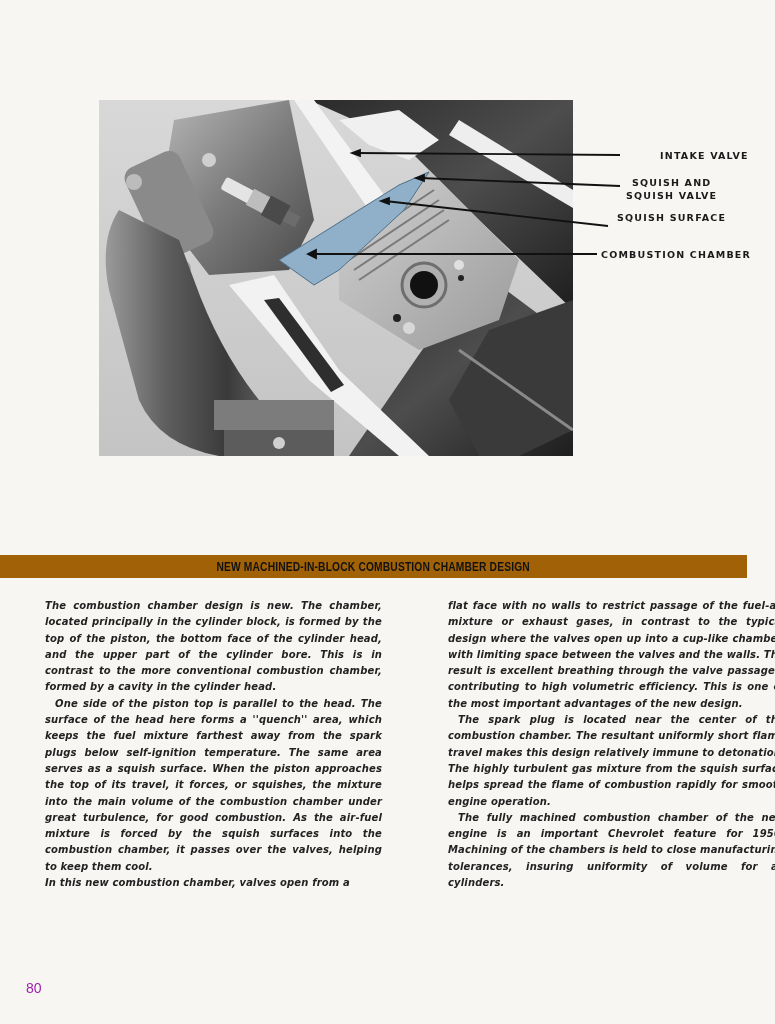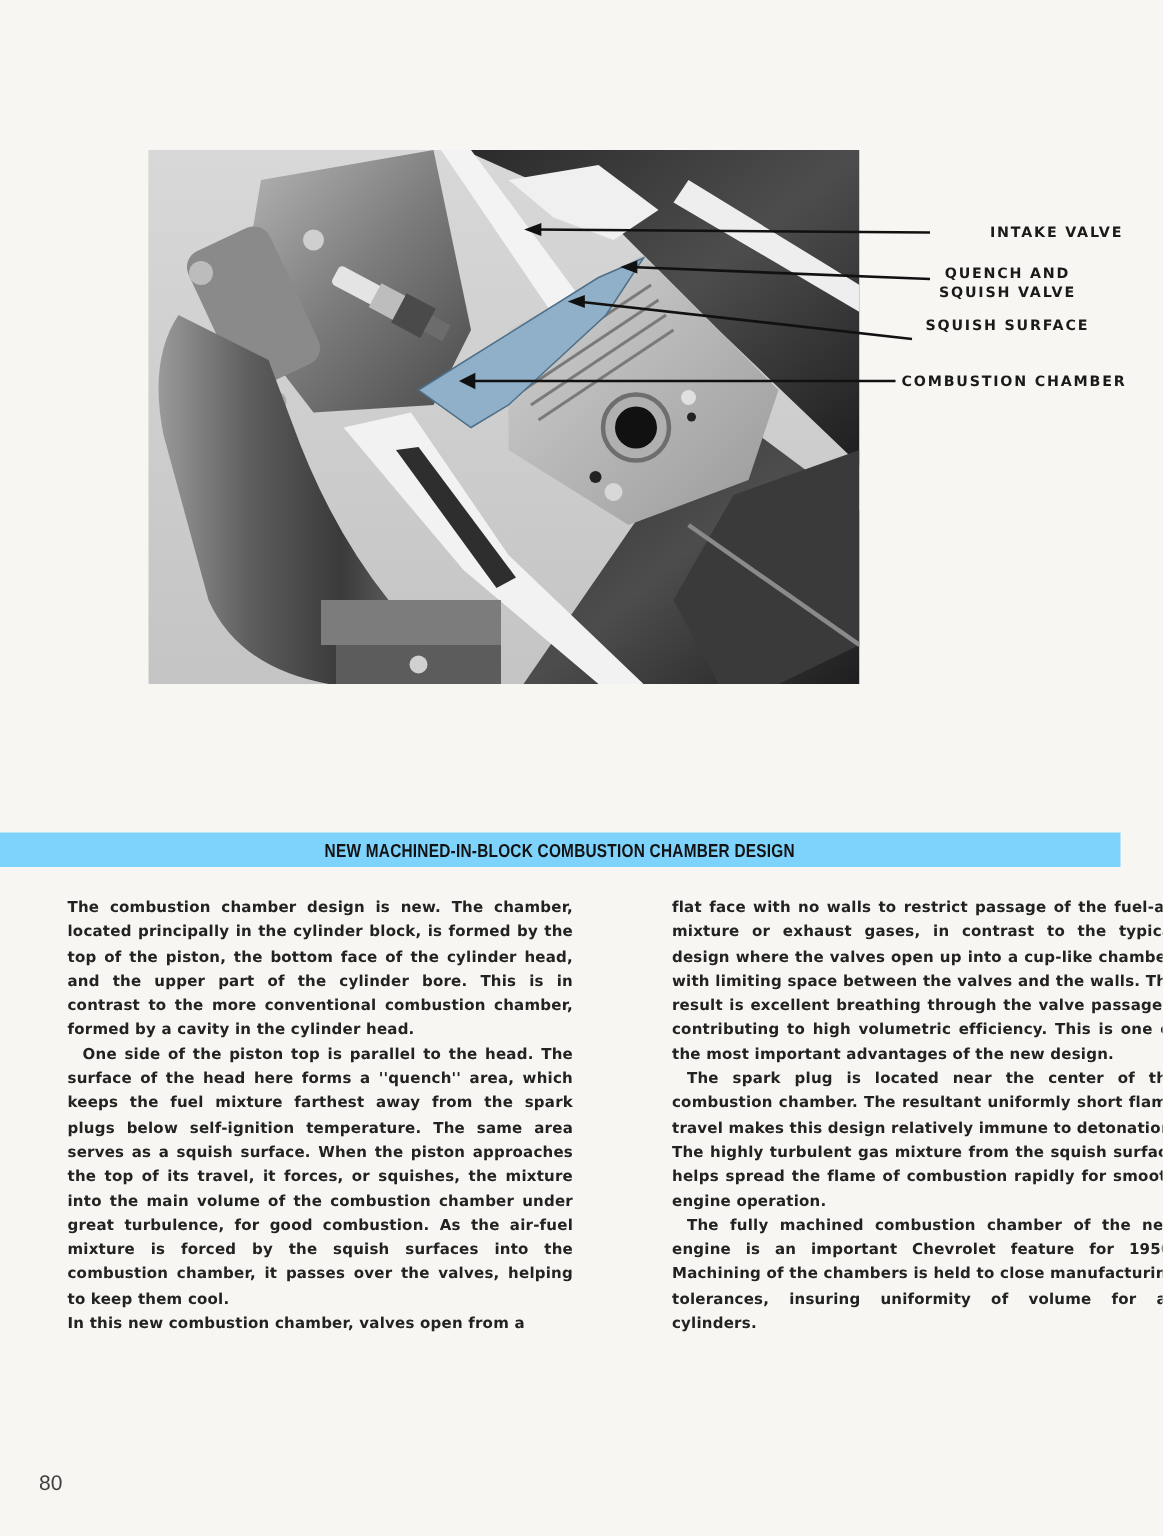--- a/index.html
+++ b/index.html
@@ -45,21 +45,21 @@
       line-height: 13px;
       text-align: center;
       white-space: nowrap;
     }
     .banner {
       position: absolute;
       left: 0;
       top: 555px;
       width: 747px;
       height: 23px;
-      background: #7dd3fc;
+      background: #a16207;
       display: flex;
       align-items: center;
       justify-content: center;
     }
     .banner-title {
       font-family: "Liberation Sans", sans-serif;
       font-weight: bold;
       font-size: 12.5px;
       letter-spacing: 0.2px;
       transform: scaleX(0.82);
@@ -70,36 +70,37 @@
       position: absolute;
       top: 598px;
       width: 337px;
       font-family: "DejaVu Sans", sans-serif;
       font-size: 10px;
       font-weight: bold;
       line-height: 16.3px;
       text-align: justify;
       color: #222;
       letter-spacing: 0.15px;
+      font-style: italic;
     }
     .col.left { left: 45px; }
     .col.right { left: 411px; margin-left: 37px; }
     .col p {
       margin: 0;
     }
     .col p.indent {
       text-indent: 10px;
     }
     .page-number {
       position: absolute;
       left: 26px;
       top: 980px;
       font-family: "Liberation Sans", sans-serif;
       font-size: 14px;
-      color: #404040;
+      color: #a21caf;
     }
   </style>
 </head>
 <body>
 
 <div class="figure">
   <svg width="474" height="356" viewBox="0 0 474 356" xmlns="http://www.w3.org/2000/svg">
     <defs>
       <linearGradient id="bgGrad" x1="0" y1="0" x2="0" y2="1">
         <stop offset="0" stop-color="#d8d8d8"></stop>
@@ -191,21 +192,21 @@
 
     <line x1="314" y1="254" x2="597" y2="254"></line>
     <polygon points="308,254 316,250 316,258"></polygon>
   </g>
 </svg>
 
 <div class="callout" style="left:626px; top:149px;margin-left:34px;">
   <span>INTAKE VALVE</span>
 </div>
 <div class="callout" style="left:626px; top:176px;">
-  <div>QUENCH AND</div>
+  <div>SQUISH AND</div>
   <div>SQUISH VALVE</div>
 </div>
 <div class="callout" style="left:617px; top:211px;">
   <span>SQUISH SURFACE</span>
 </div>
 <div class="callout" style="left:601px; top:248px;">
   <span>COMBUSTION CHAMBER</span>
 </div>
 
 <div class="banner">

